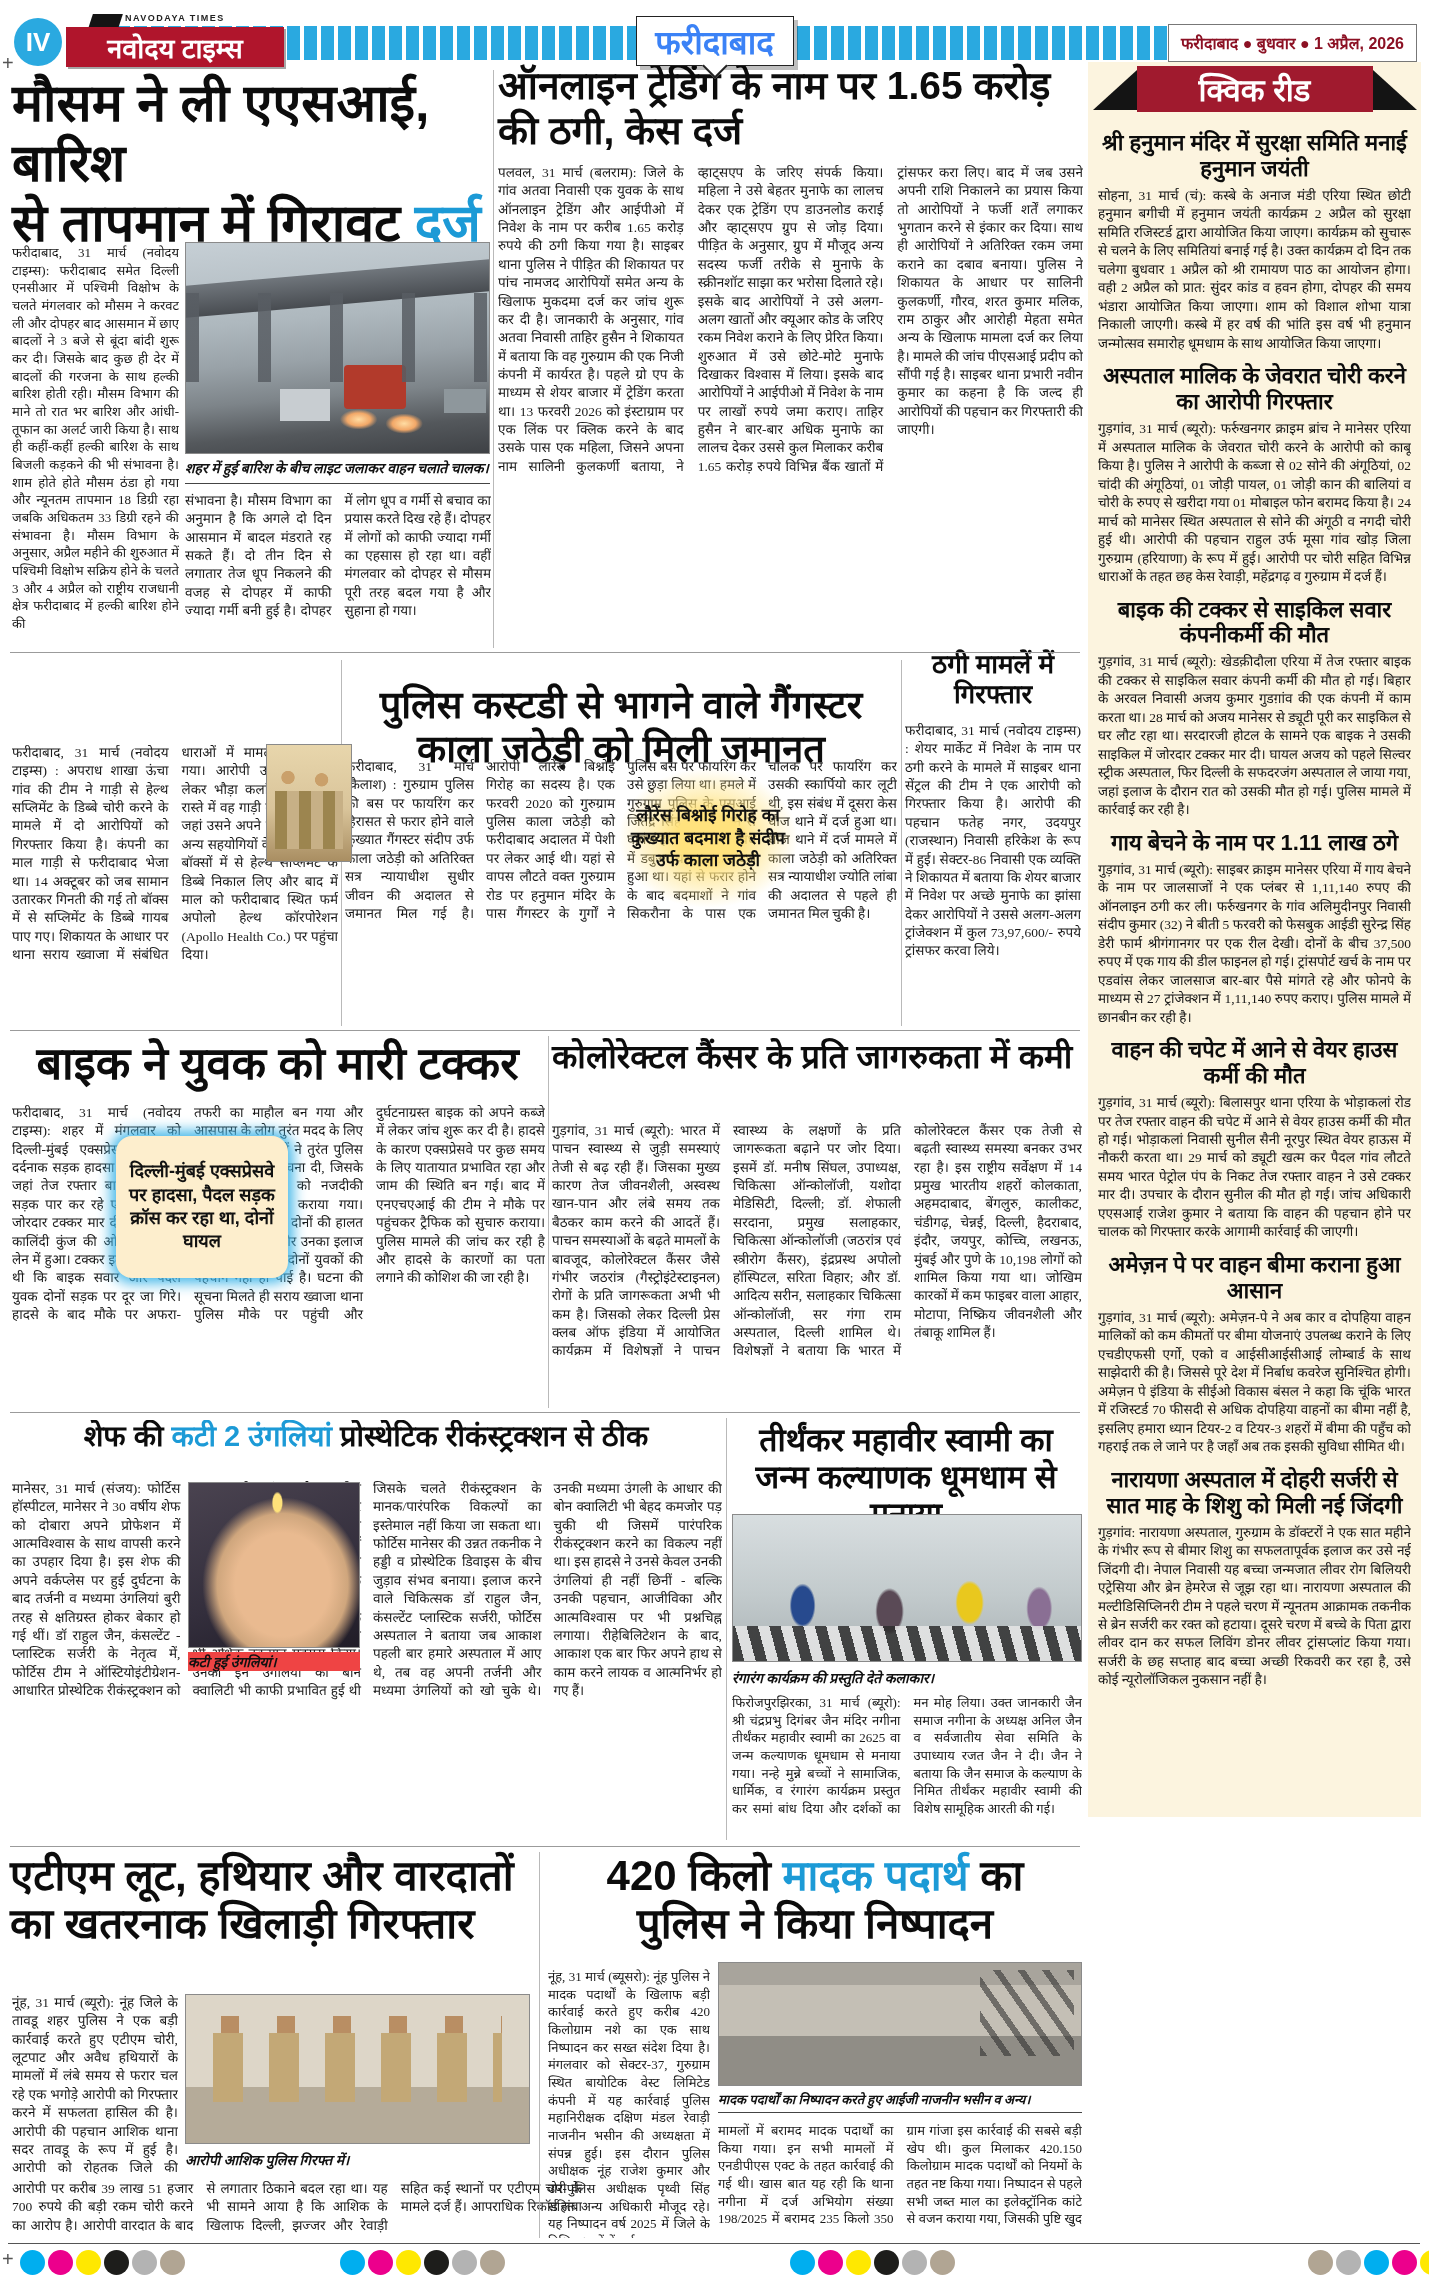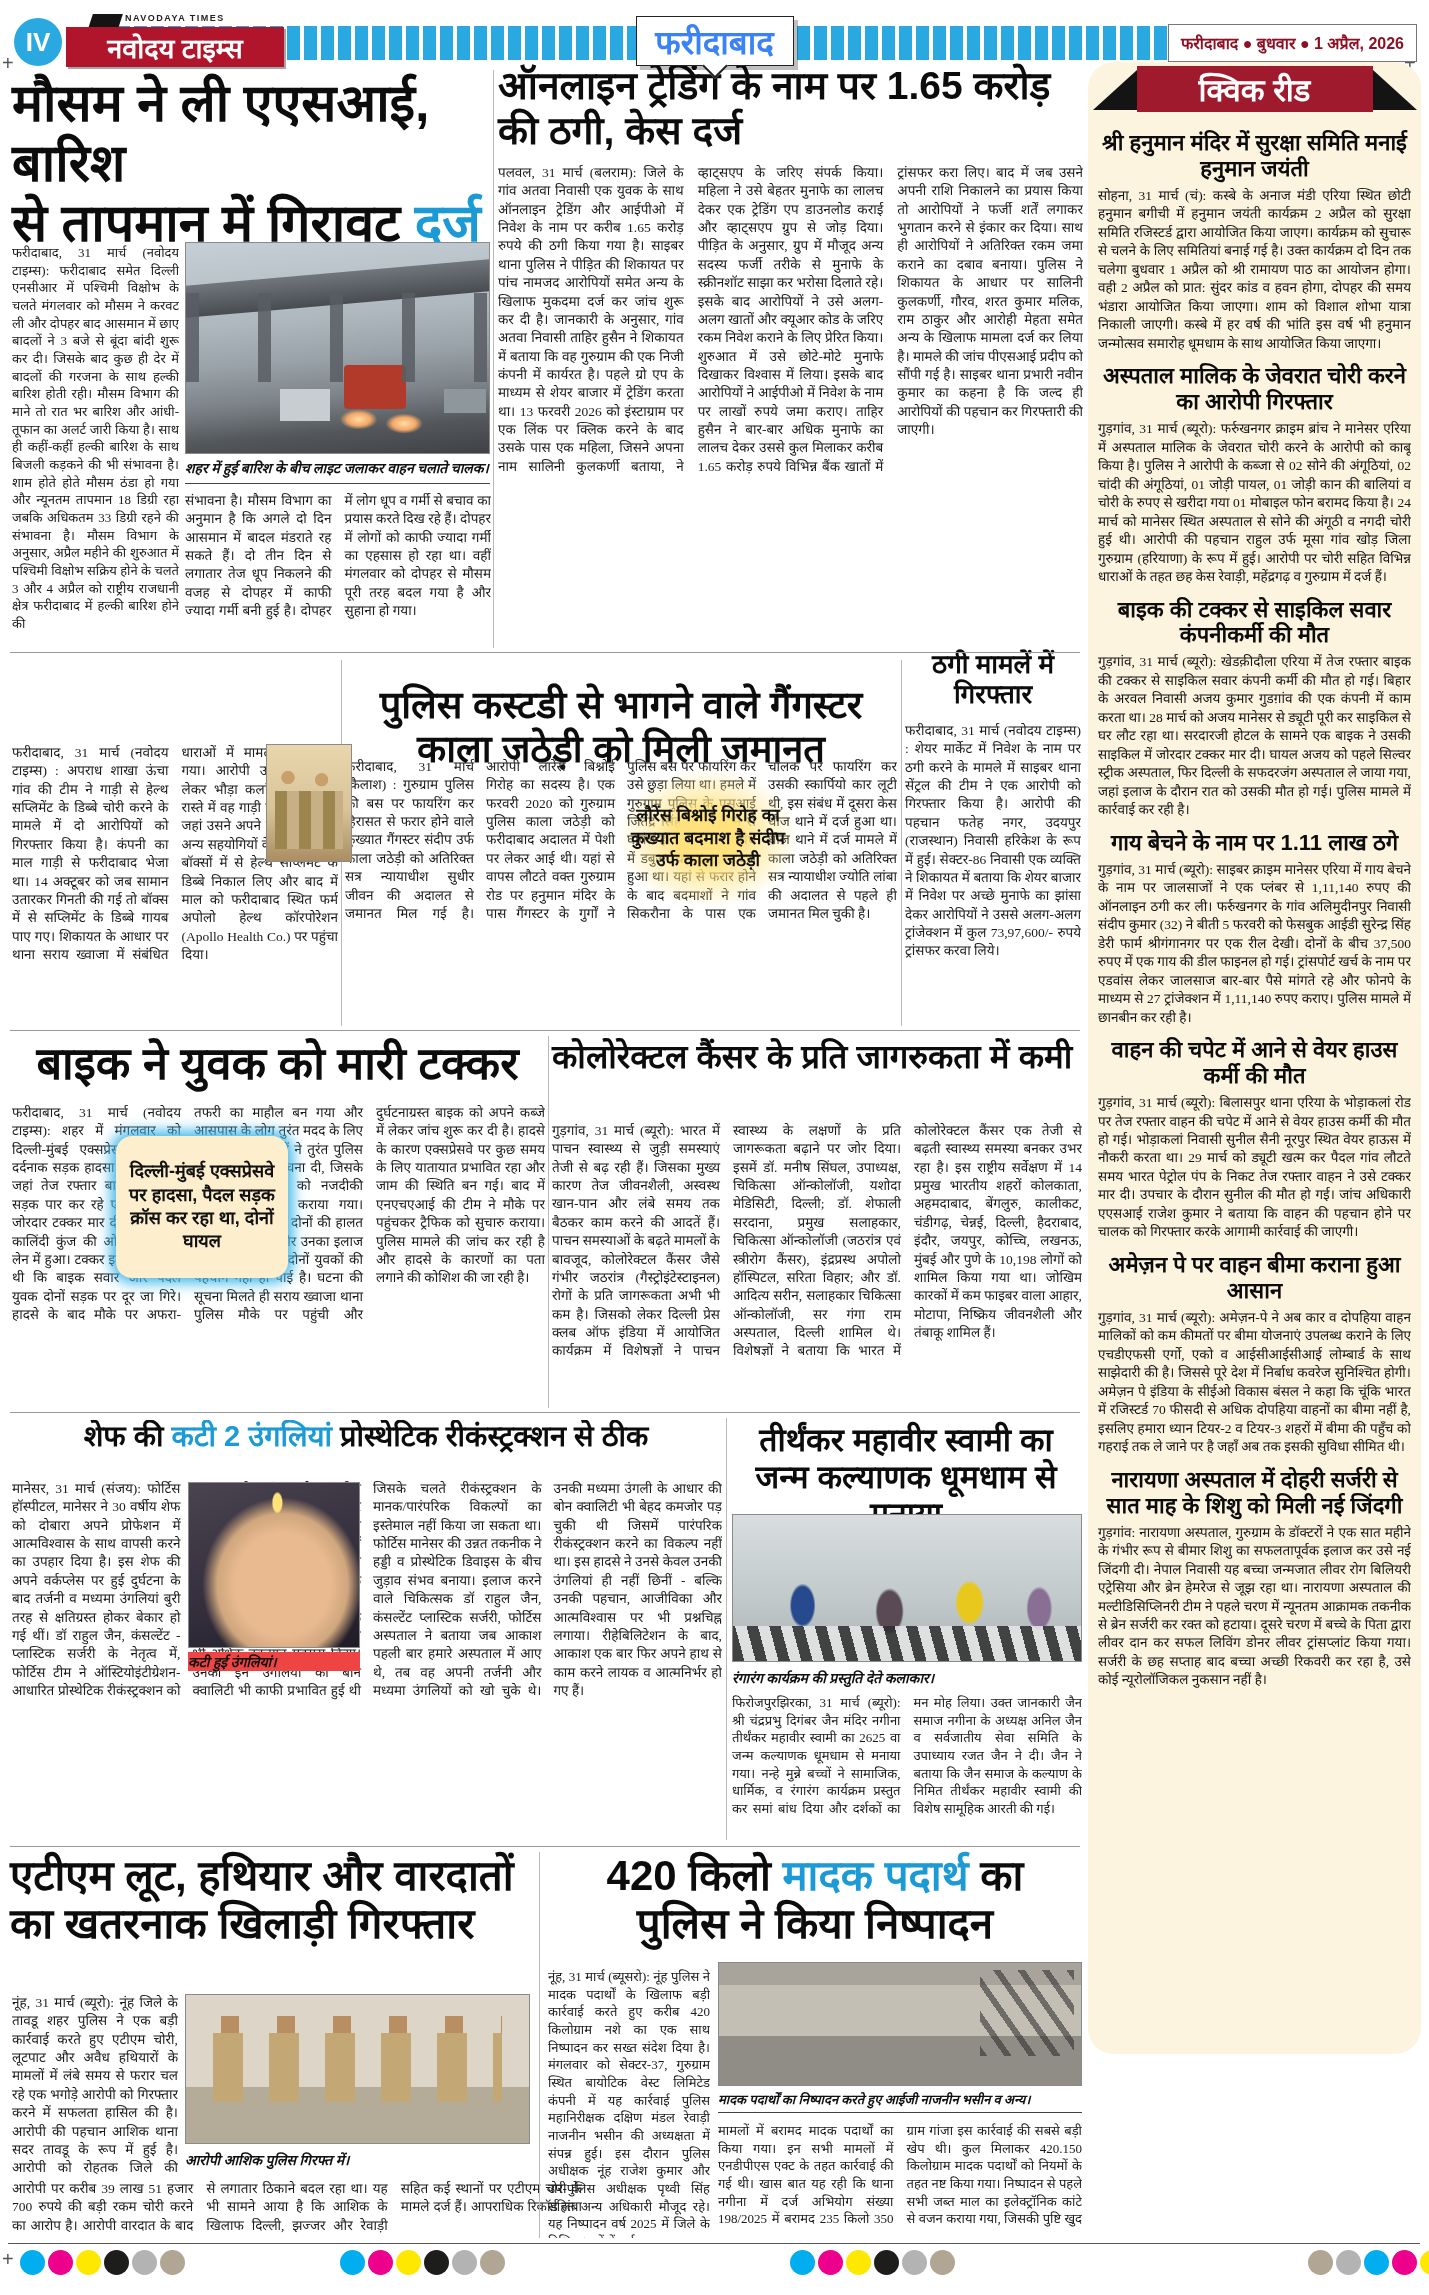--- a/index.html
+++ b/index.html
@@ -75,21 +75,21 @@
       background:repeating-linear-gradient(90deg,#c3a876 0 30px, rgba(0,0,0,0) 30px 56px); }
   .ph-police::after { content:""; position:absolute; left:8%; top:14%; width:84%; height:12%;
       background:repeating-linear-gradient(90deg, rgba(0,0,0,0) 0 8px, #b98e63 8px 26px, rgba(0,0,0,0) 26px 56px); }
   .ph-warehouse { background:linear-gradient(180deg,#a8a49c 0 18%,#c4bfb5 18% 60%,#908d86 60% 100%); }
   .ph-warehouse::before { content:""; position:absolute; left:4%; top:30%; width:60%; height:34%;
       background:repeating-linear-gradient(90deg,#b5a握 0, #b5a178 0 16px, rgba(0,0,0,0) 16px 34px); }
   .ph-warehouse::after { content:""; position:absolute; right:2%; top:6%; width:26%; height:70%;
       background:repeating-linear-gradient(55deg, rgba(40,40,40,.55) 0 6px, rgba(0,0,0,0) 6px 20px); }
 
   
-  .qr { position:absolute; left:1088px; top:62px; width:333px; height:1992px; background:#fcf4df; overflow:hidden;border-radius:26px; }
+  .qr { position:absolute; left:1088px; top:62px; width:333px; height:1755px; background:#fcf4df; overflow:hidden; }
   .qr-banner { position:absolute; left:50%; transform:translateX(-50%); top:4px; width:236px; height:46px;
       background:#a01a2e; color:#fff; font-family:"Liberation Sans",sans-serif; font-weight:bold;
       font-size:31px; display:flex; align-items:center; justify-content:center; z-index:2; }
   .qr-banner::before { content:""; position:absolute; left:-44px; top:4px; width:0; height:0;
       border-bottom:40px solid #141414; border-left:44px solid transparent; }
   .qr-banner::after { content:""; position:absolute; right:-44px; top:4px; width:0; height:0;
       border-bottom:40px solid #141414; border-right:44px solid transparent; }
   .qr-items { position:absolute; left:10px; right:10px; top:58px; bottom:6px; overflow:hidden; }
   .qr-item h3 { font-family:"Liberation Sans",sans-serif; font-weight:bold; font-size:22px; line-height:1.18;
       text-align:center; margin:10px 0 5px; color:#0c0c0c; }

